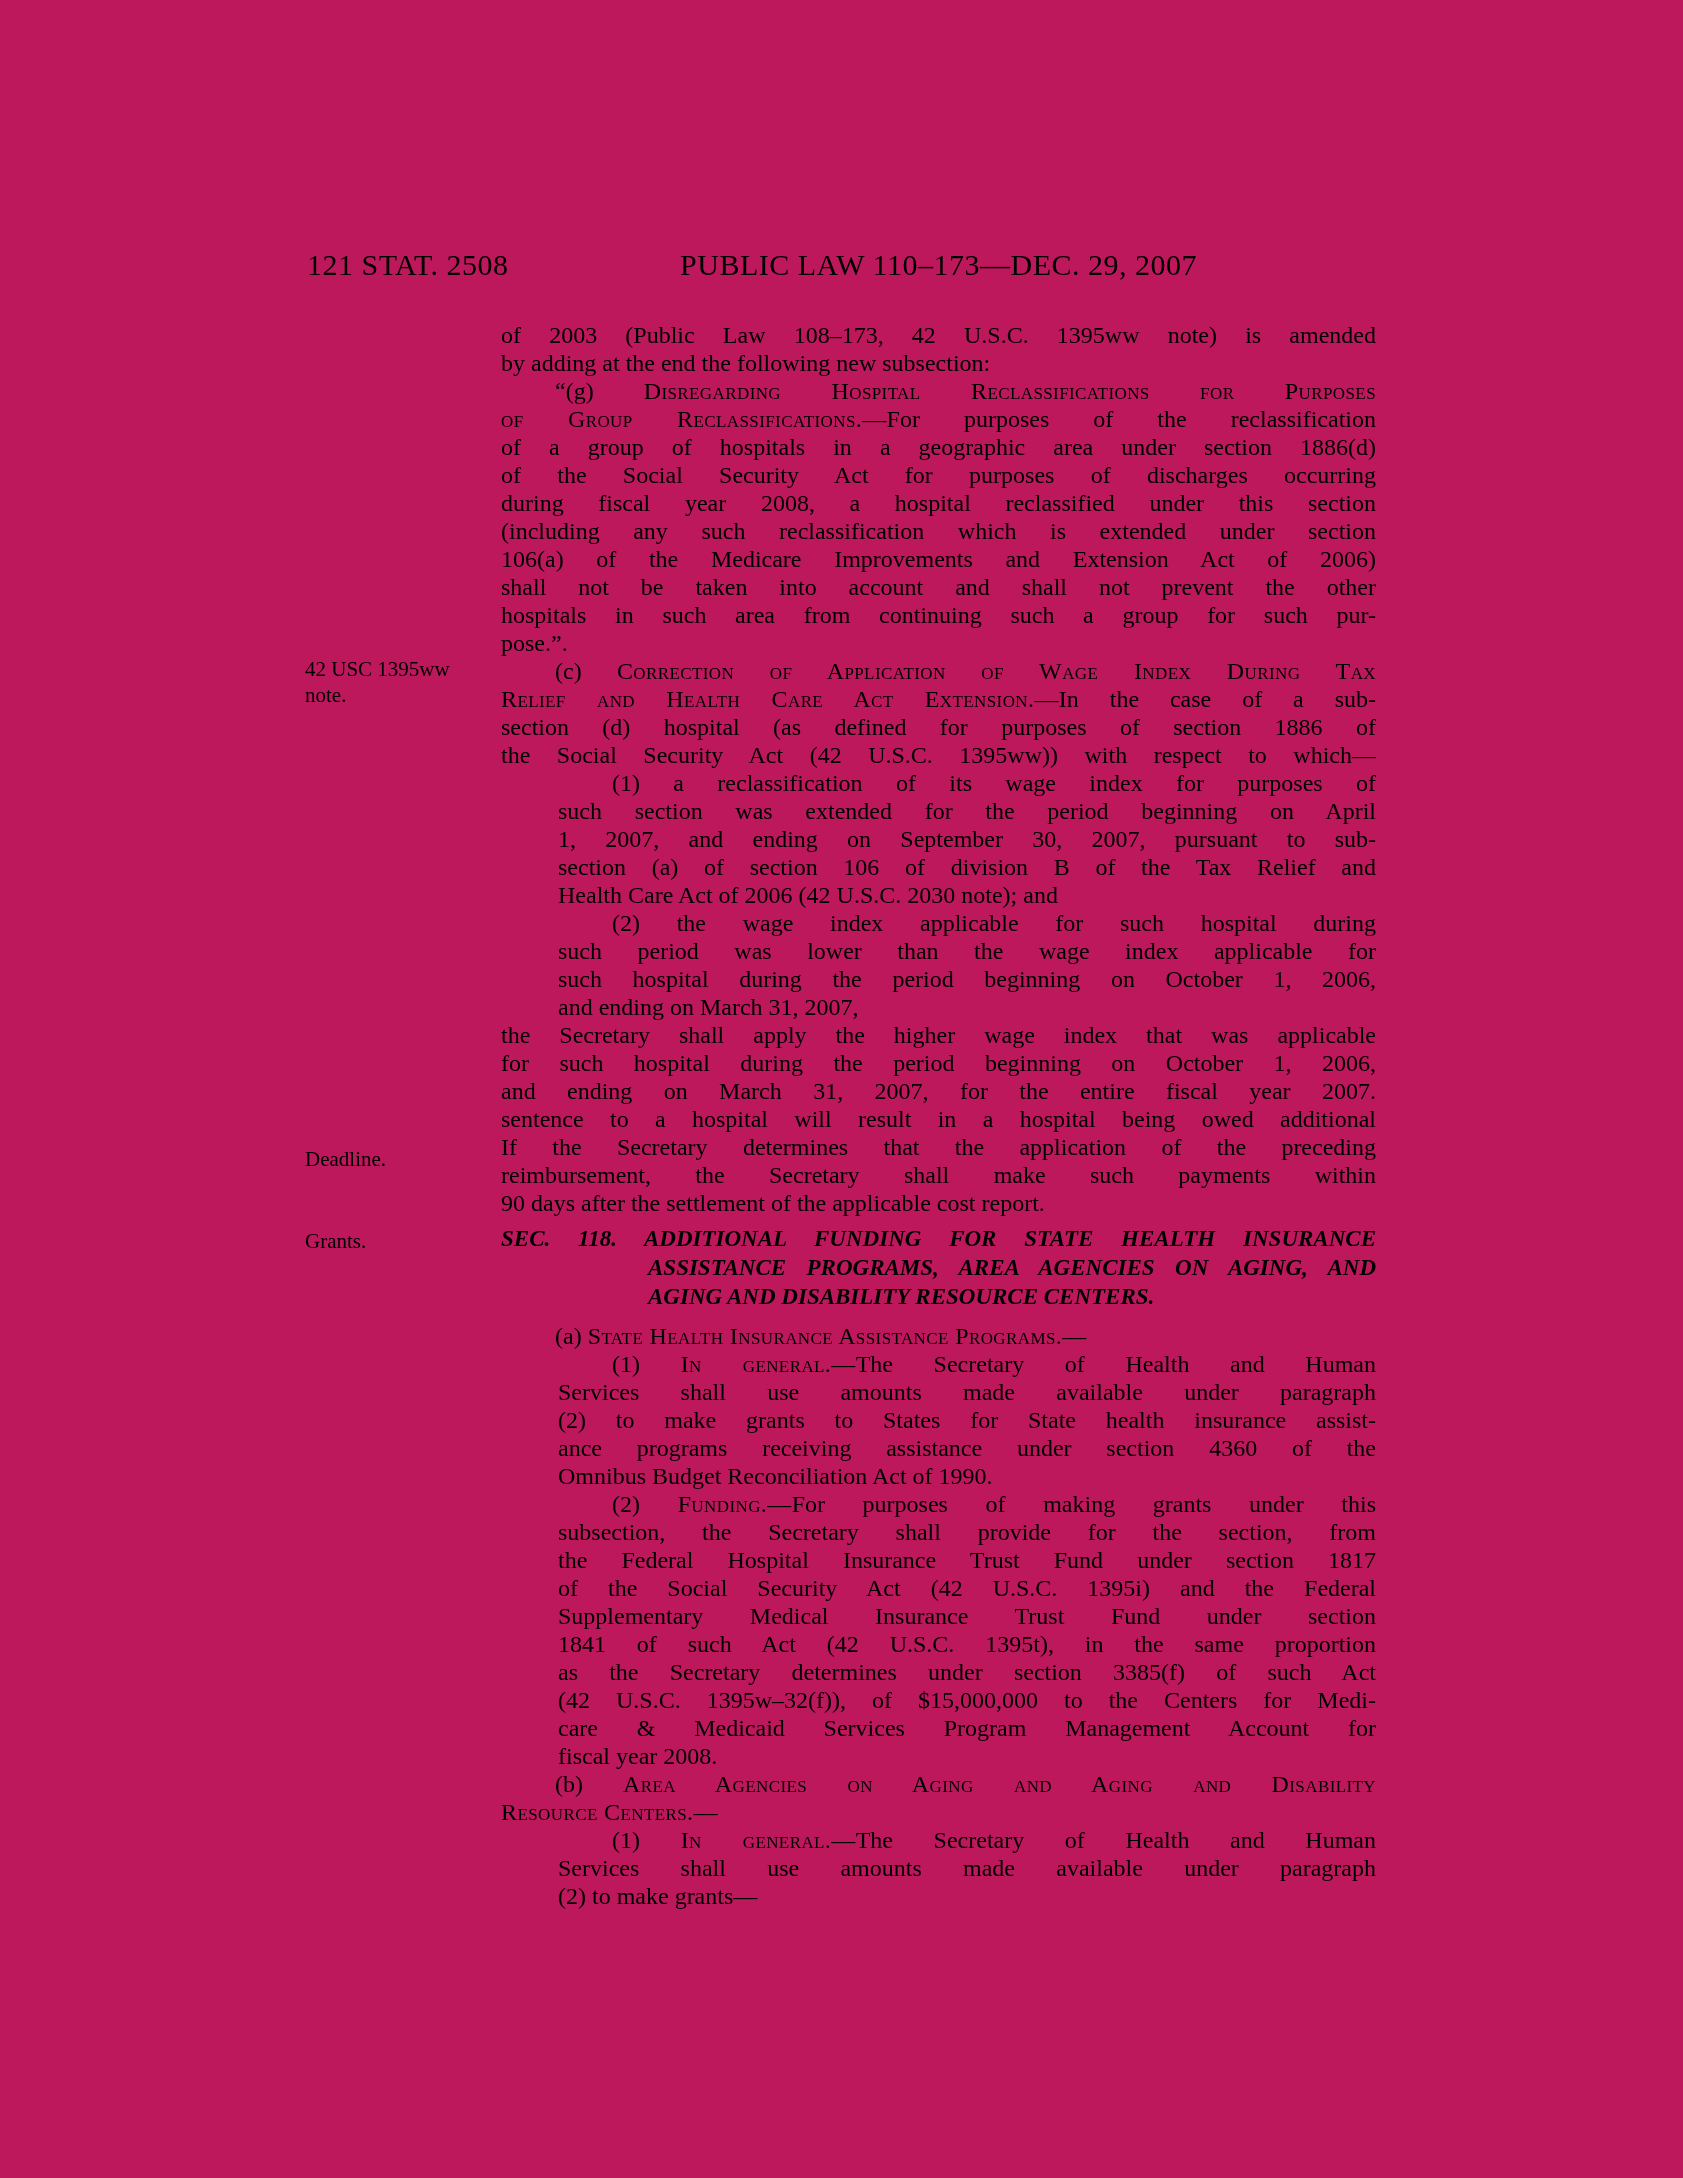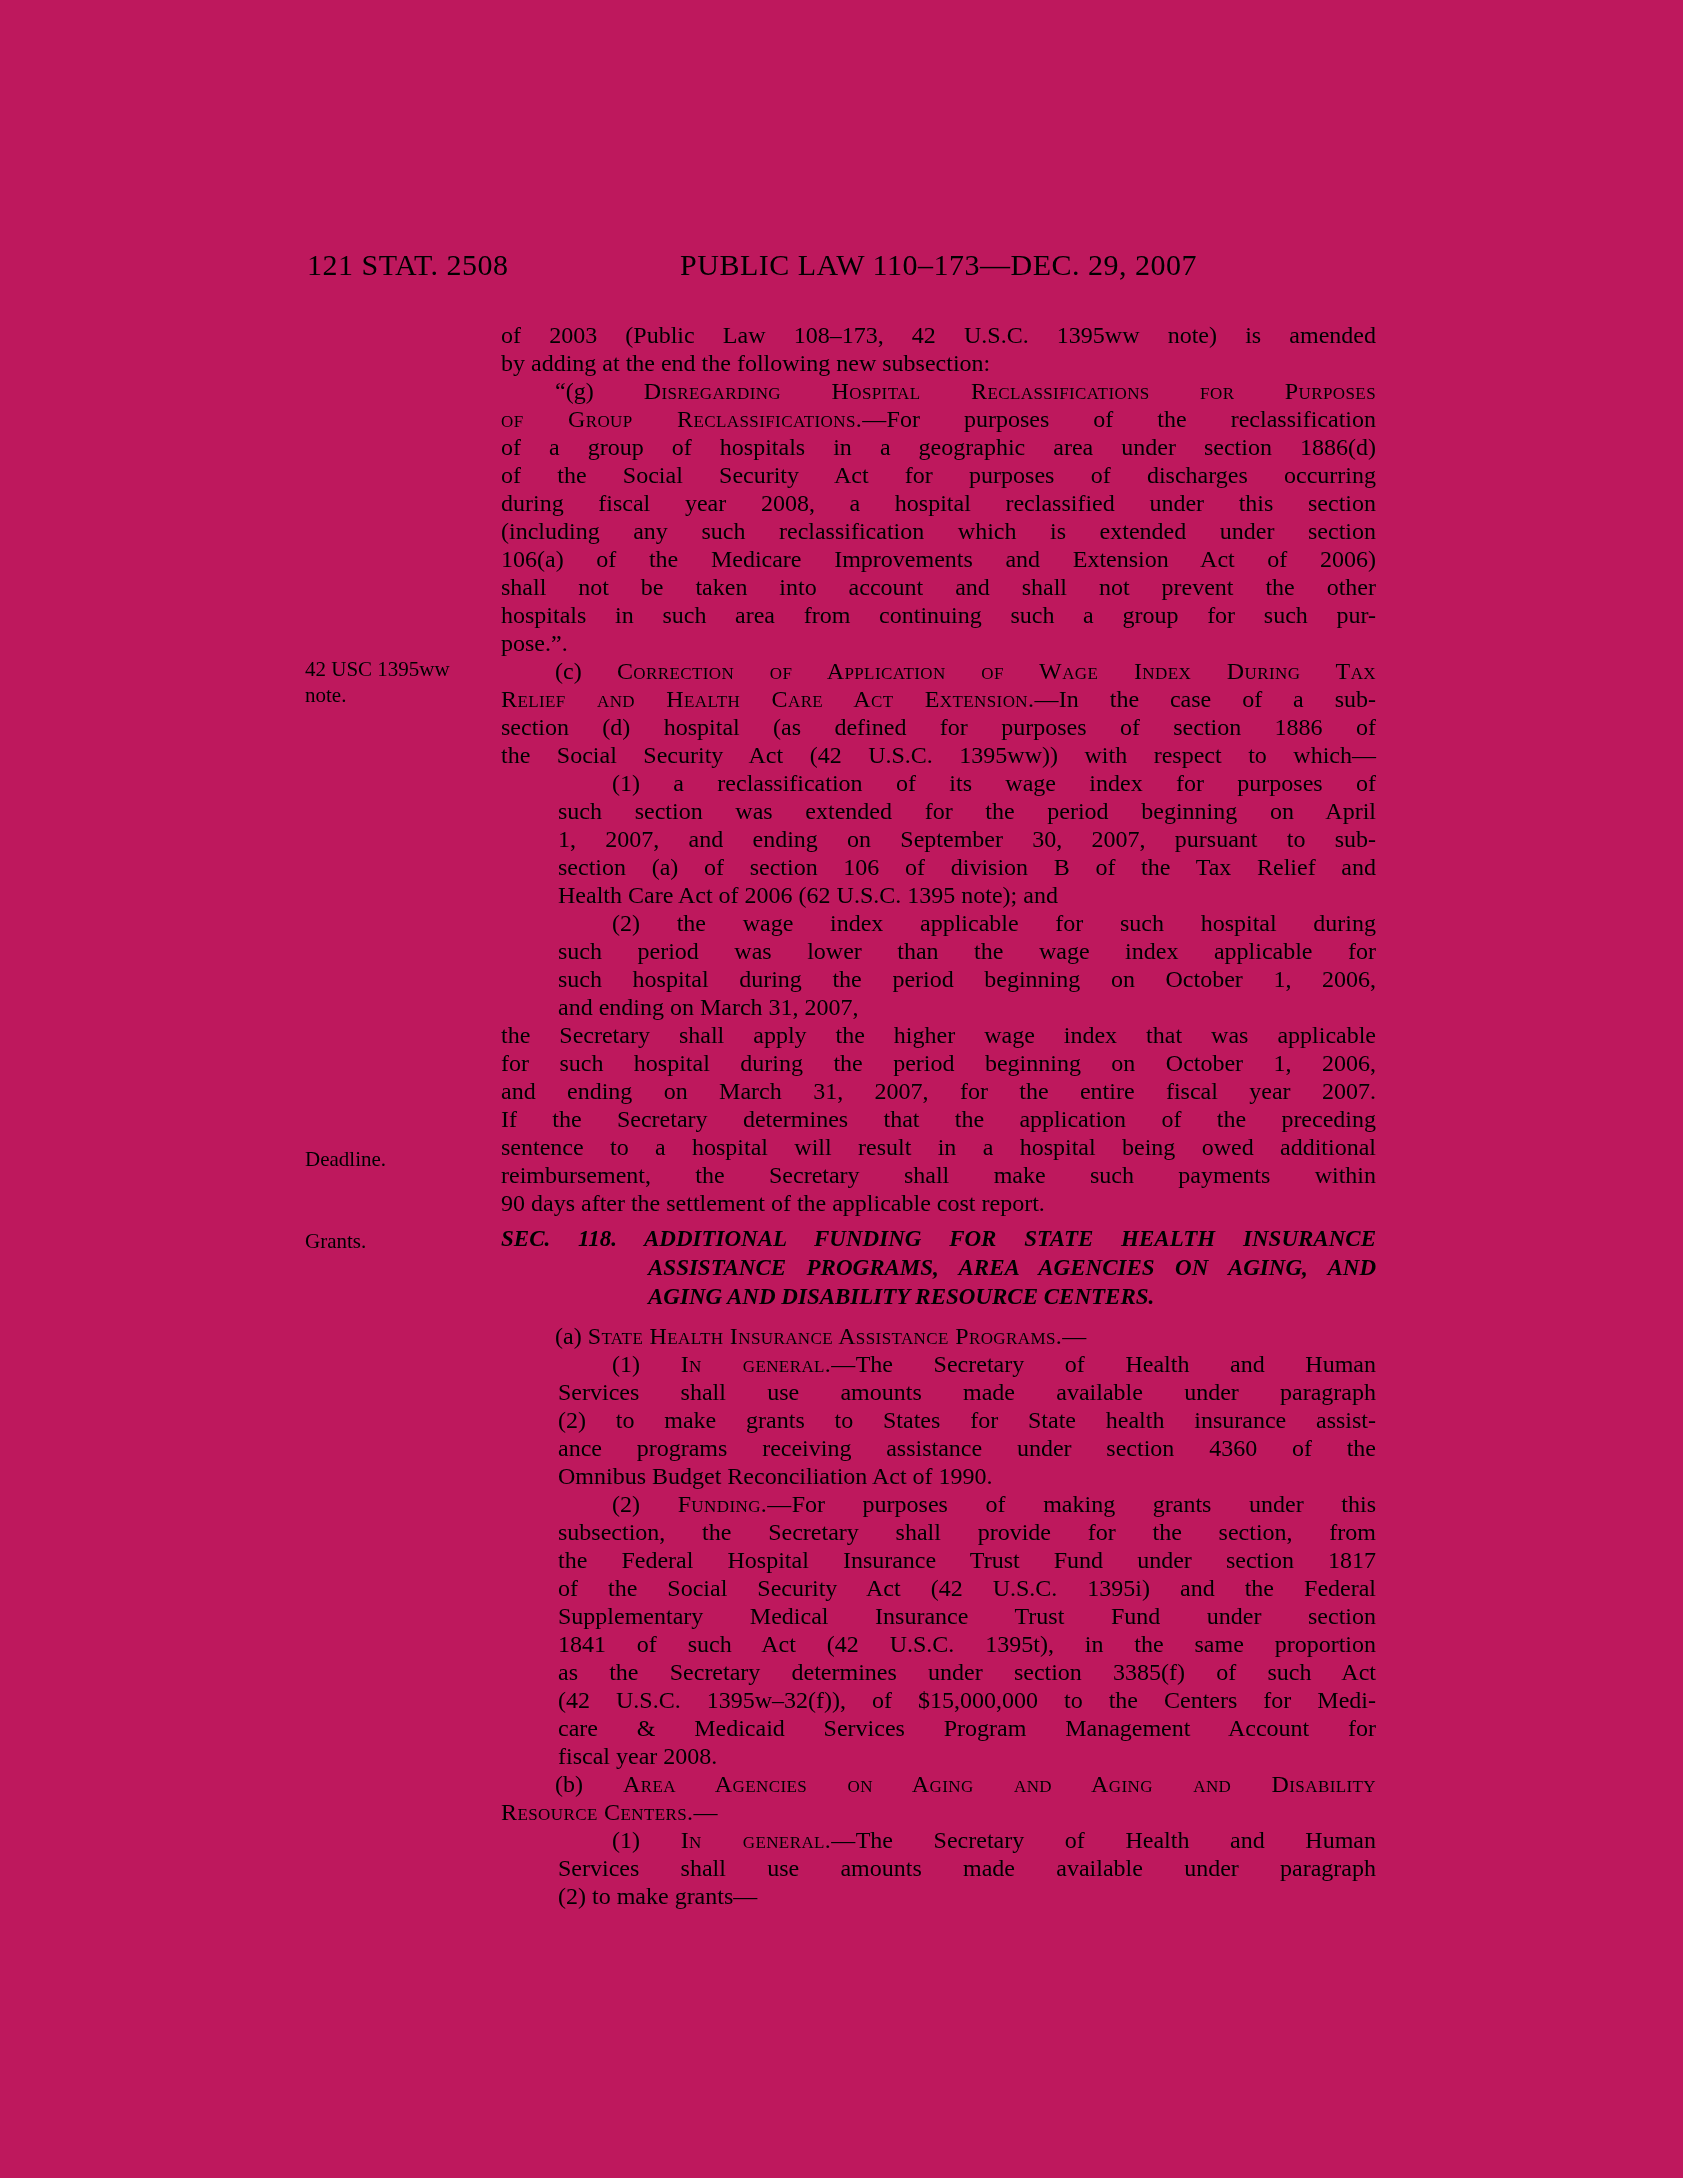--- a/index.html
+++ b/index.html
@@ -96,34 +96,34 @@
         <div class="bl in-p jf"><span>(c) </span><span class="sc">Correction of Application of Wage Index During Tax</span></div>
         <div class="bl in-0 jf"><span class="sc">Relief and Health Care Act Extension.—</span><span>In the case of a sub-</span></div>
         <div class="bl in-0 jf"><span>section (d) hospital (as defined for purposes of section 1886 of</span></div>
         <div class="bl in-0 jf"><span>the Social Security Act (42 U.S.C. 1395ww)) with respect to which—</span></div>
       </div>
       <div class="para">
         <div class="bl in-s1 jf"><span>(1) a reclassification of its wage index for purposes of</span></div>
         <div class="bl in-s2 jf"><span>such section was extended for the period beginning on April</span></div>
         <div class="bl in-s2 jf"><span>1, 2007, and ending on September 30, 2007, pursuant to sub-</span></div>
         <div class="bl in-s2 jf"><span>section (a) of section 106 of division B of the Tax Relief and</span></div>
-        <div class="bl in-s2 lf"><span>Health Care Act of 2006 (62 U.S.C. 1395 note); and</span></div>
+        <div class="bl in-s2 lf"><span>Health Care Act of 2006 (42 U.S.C. 2030 note); and</span></div>
       </div>
       <div class="para">
         <div class="bl in-s1 jf"><span>(2) the wage index applicable for such hospital during</span></div>
         <div class="bl in-s2 jf"><span>such period was lower than the wage index applicable for</span></div>
         <div class="bl in-s2 jf"><span>such hospital during the period beginning on October 1, 2006,</span></div>
         <div class="bl in-s2 lf"><span>and ending on March 31, 2007,</span></div>
       </div>
       <div class="para">
         <div class="bl in-0 jf"><span>the Secretary shall apply the higher wage index that was applicable</span></div>
         <div class="bl in-0 jf"><span>for such hospital during the period beginning on October 1, 2006,</span></div>
         <div class="bl in-0 jf"><span>and ending on March 31, 2007, for the entire fiscal year 2007.</span></div>
+        <div class="bl in-0 jf"><span>sentence to a hospital will result in a hospital being owed additional</span></div>
         <div class="bl in-0 jf"><span>If the Secretary determines that the application of the preceding</span></div>
-        <div class="bl in-0 jf"><span>sentence to a hospital will result in a hospital being owed additional</span></div>
         <div class="bl in-0 jf"><span>reimbursement, the Secretary shall make such payments within</span></div>
         <div class="bl in-0 lf"><span>90 days after the settlement of the applicable cost report.</span></div>
       </div>
       <div class="para sec-heading">
         <div class="bl in-0 jf"><span>SEC. 118. ADDITIONAL FUNDING FOR STATE HEALTH INSURANCE</span></div>
         <div class="bl in-h jf"><span>ASSISTANCE PROGRAMS, AREA AGENCIES ON AGING, AND</span></div>
         <div class="bl in-h lf"><span>AGING AND DISABILITY RESOURCE CENTERS.</span></div>
       </div>
       <div class="para">
         <div class="bl in-p lf"><span>(a) </span><span class="sc">State Health Insurance Assistance Programs.—</span></div>

